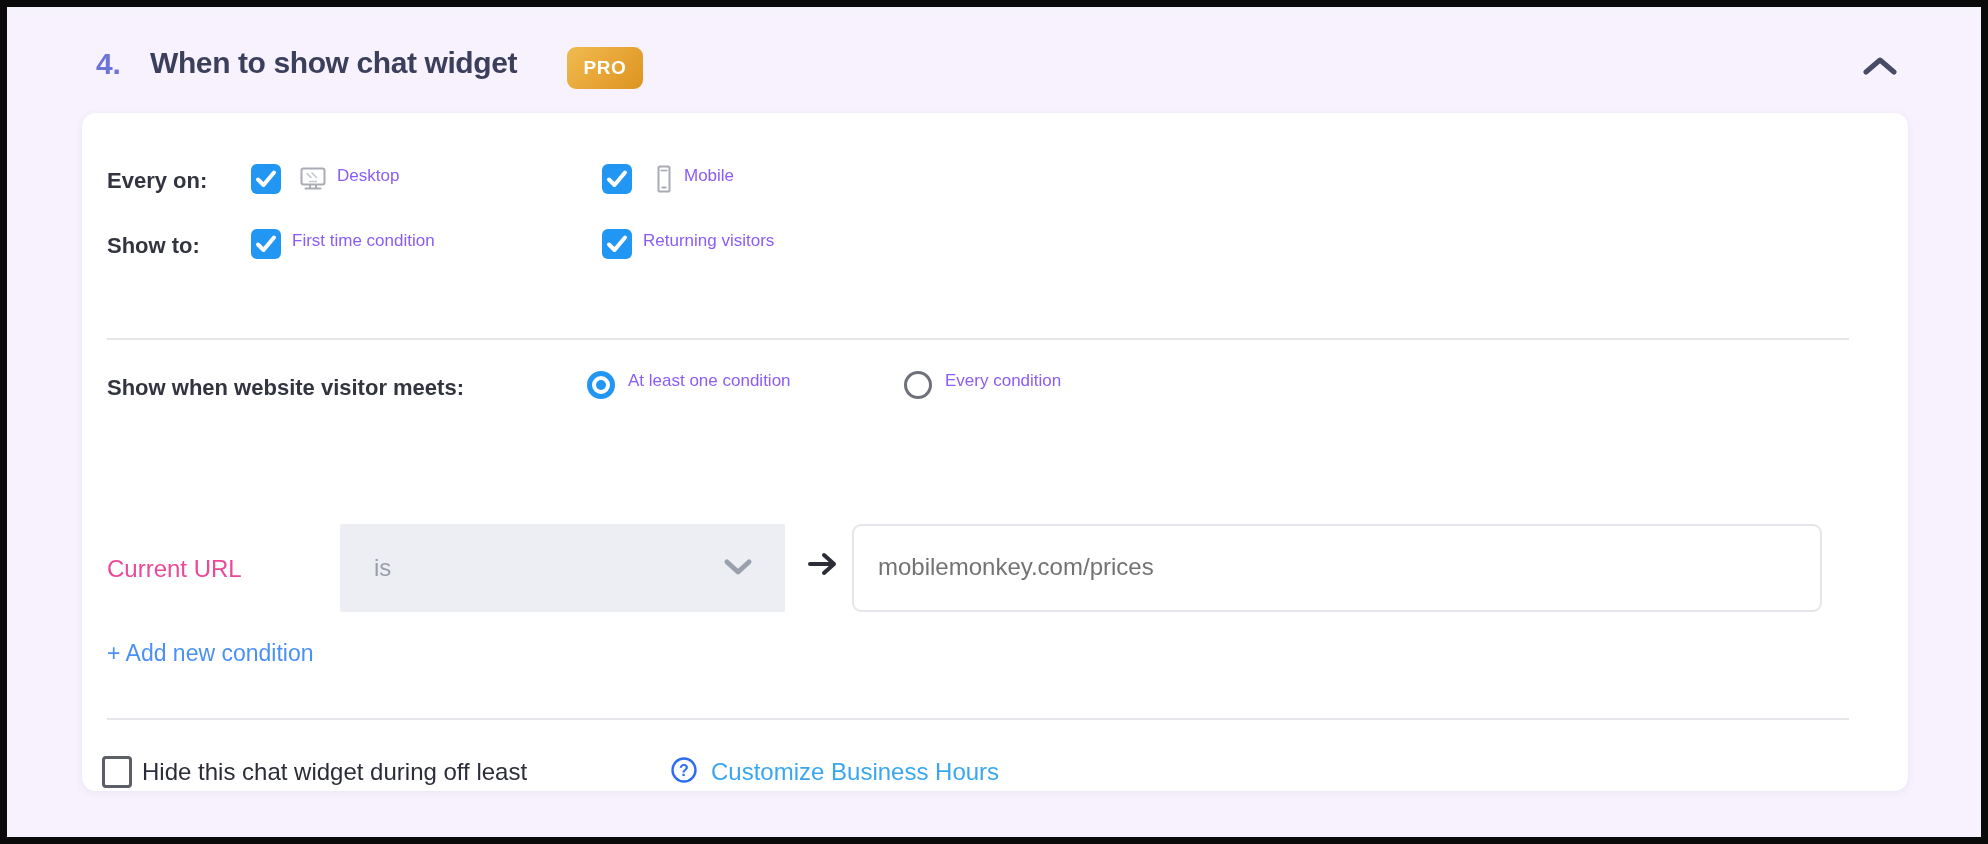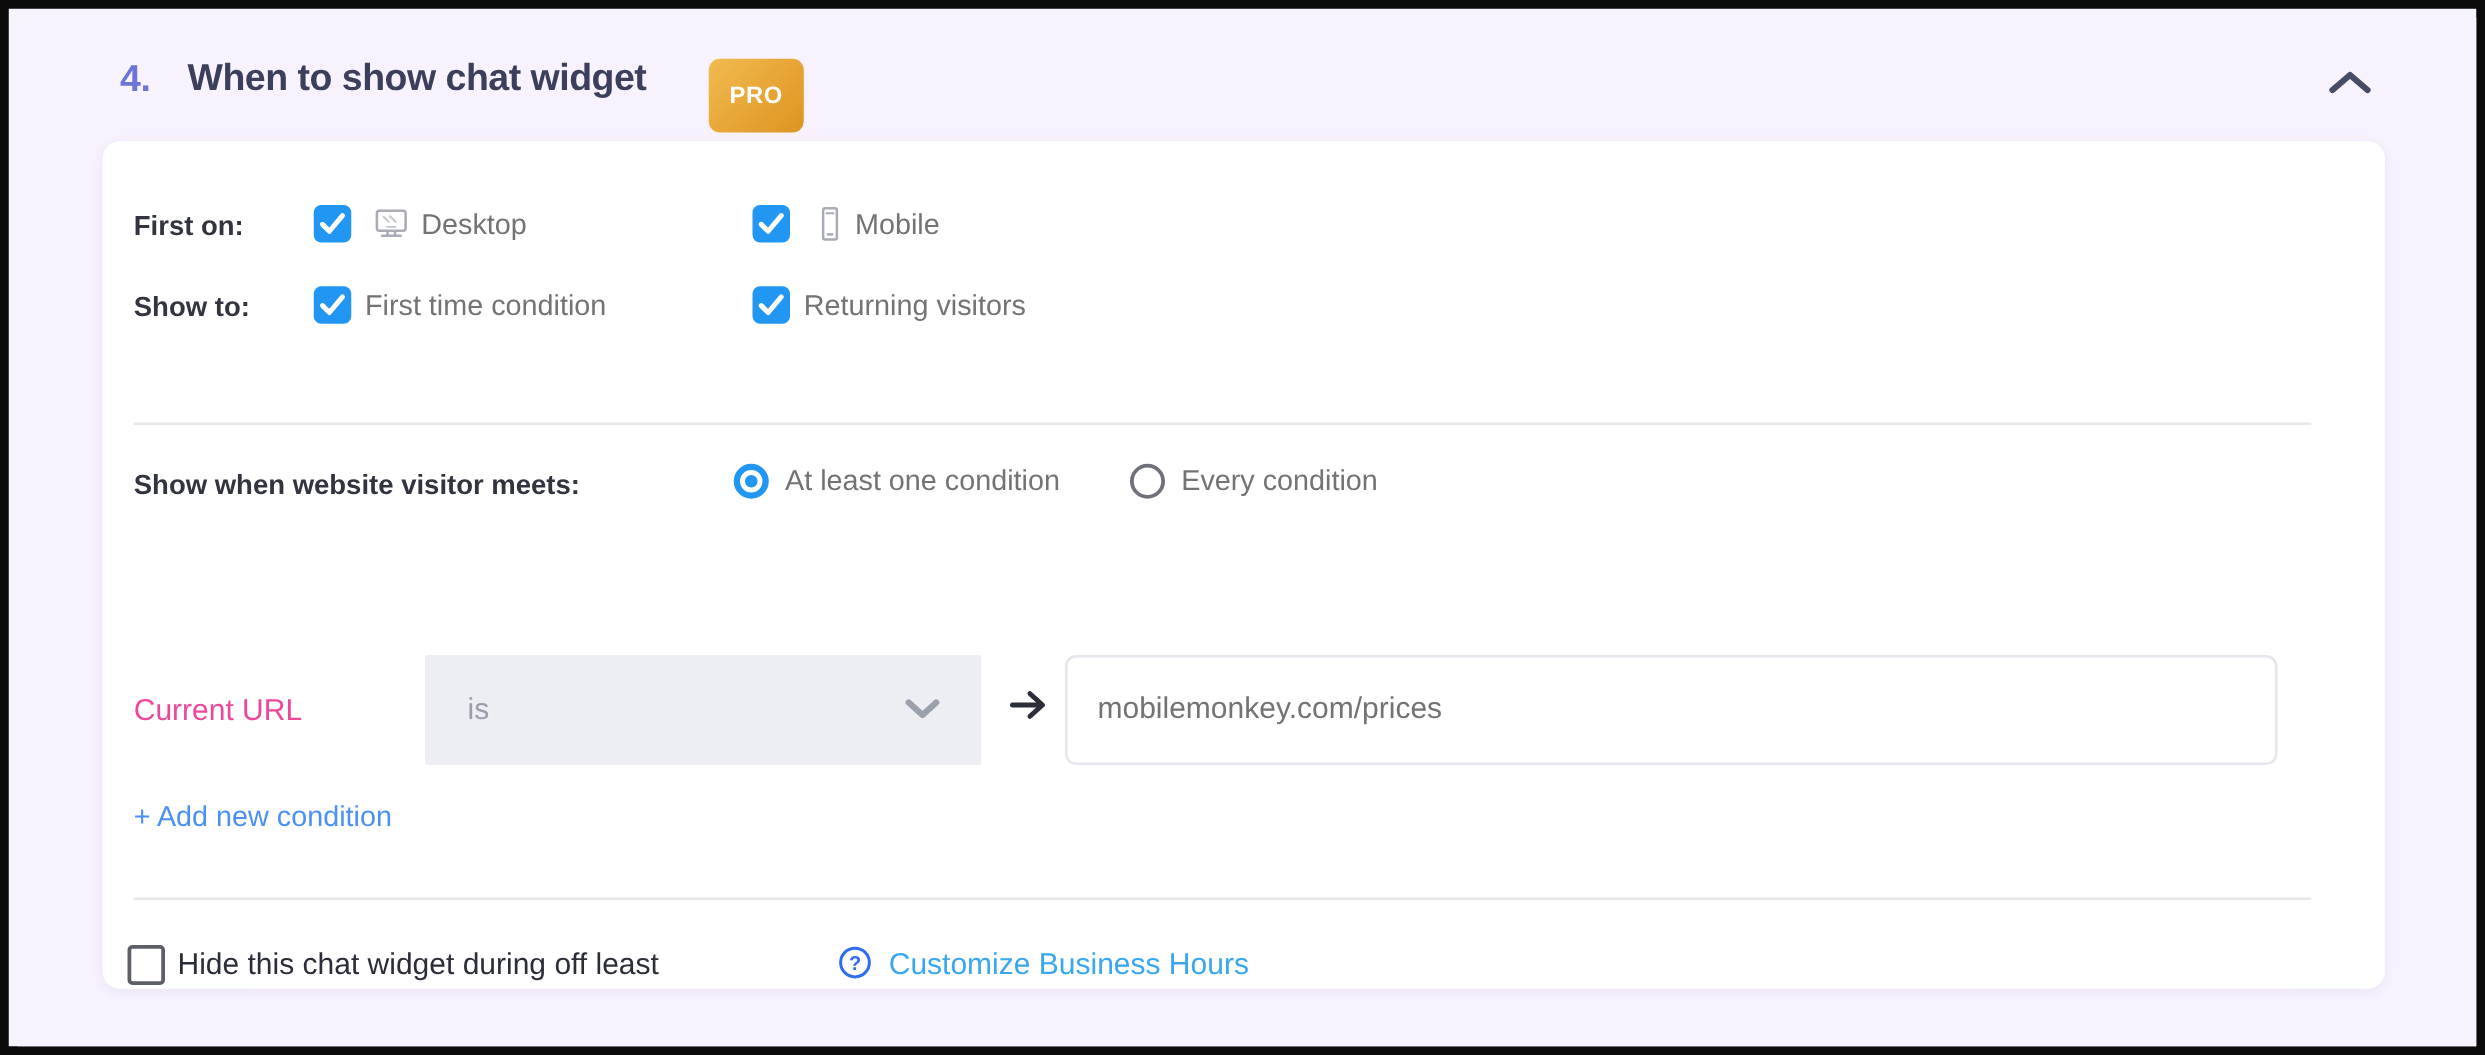--- a/index.html
+++ b/index.html
@@ -62,21 +62,21 @@
     font-weight: bold;
     color: #3b3f5c;
     letter-spacing: -0.4px;
     white-space: nowrap;
   }
   #pro-badge {
     position: absolute;
     left: 553px;
     top: 33px;
     width: 76px;
-    height: 59px;
+    height: 42px;
     border-radius: 9px;
     background: linear-gradient(135deg, #f0bb50 0%, #e9a93a 45%, #dd9420 100%);
     color: #ffffff;
     font-size: 19px;
     font-weight: bold;
     letter-spacing: 0.6px;
     display: flex;
     align-items: center;
     justify-content: center;
   }
@@ -124,22 +124,22 @@
   }
   .cb svg { display: block; }
   .cb.unchecked {
     background: #ffffff;
     border: 3px solid #5c5f66;
     border-radius: 4px;
   }
 
   .opt-text {
     position: absolute;
-    font-size: 23px;
-    color: #737373;
+    font-size: 17px;
+    color: #8b5cf6;
     white-space: nowrap;
   }
 
   .dev-icon {
     position: absolute;
   }
 
   
   .divider {
     position: absolute;
@@ -271,21 +271,21 @@
       <span>
         <svg width="34" height="22" viewBox="0 0 34 22">
           <path d="M3 17 L17 5 L31 17" fill="none" stroke="#474b66" stroke-width="5" stroke-linecap="round" stroke-linejoin="round"></path>
         </svg>
       </span>
     </div>
   </div>
 
   <div id="card">
 
-    <div class="row-label" style="left:25px; top:55px;">First on:</div>
+    <div class="row-label" style="left:25px; top:55px;">Every on:</div>
 
     <div class="cb" style="left:169px; top:51px;">
       <svg width="30" height="30" viewBox="0 0 30 30">
         <path d="M7 15.5 L12.5 21 L23 8.5" fill="none" stroke="#ffffff" stroke-width="4" stroke-linecap="round" stroke-linejoin="round"></path>
       </svg>
     </div>
     <span class="dev-icon" style="left:215px; top:50px;">
       <svg width="32" height="32" viewBox="0 0 32 32">
         <rect x="4.5" y="5.5" width="23" height="16" rx="2" ry="2" fill="none" stroke="#a9acb5" stroke-width="2"></rect>
         <path d="M10 10.5 L14 14.5 M15 10 L19.5 14.5" stroke="#c2c5cc" stroke-width="1.6" stroke-linecap="round"></path>

